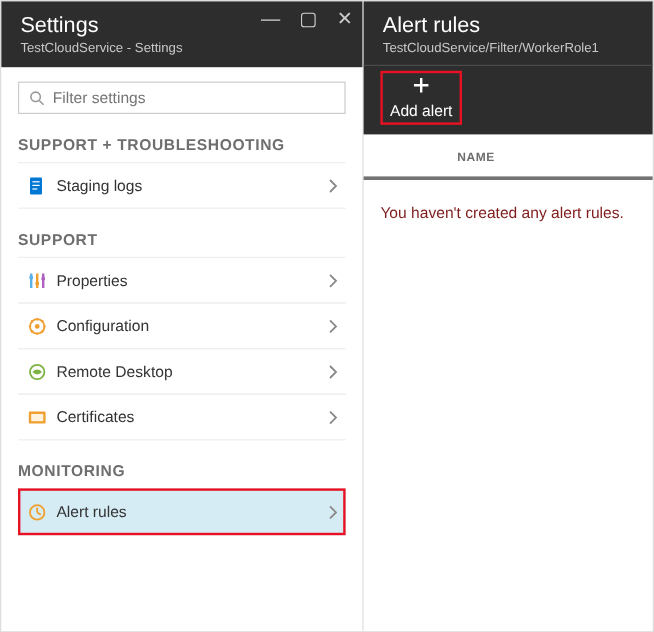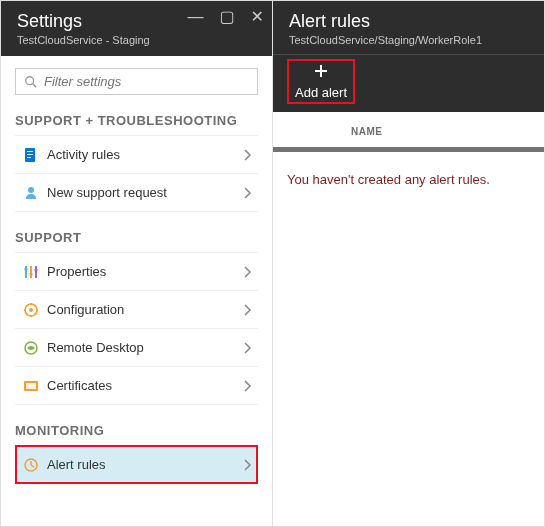--- a/index.html
+++ b/index.html
@@ -1,51 +1,51 @@
 <!DOCTYPE html>
 <html><head>
 <meta charset="utf-8">
 <style>
 * { margin: 0; padding: 0; box-sizing: border-box; font-family: "Segoe UI", Arial, sans-serif; }
 body { background: #fff; width: 545px; height: 527px; overflow: hidden; border: 1px solid #ddd; }
 .layout { display: flex; height: 100%; }
-.pane-left { width: 272px; border-right: 1px solid #e0e0e0; display: flex; flex-direction: column; }
+.pane-left { width: 302px; border-right: 1px solid #e0e0e0; display: flex; flex-direction: column; }
 .pane-right { flex: 1; display: flex; flex-direction: column; }
 .header { background: #2d2d2d; color: #fff; padding: 10px 16px 10px 16px; position: relative; }
 .header .title { font-size: 18px; font-weight: 400; }
 .header .subtitle { font-size: 11px; color: #c8c8c8; margin-top: 2px; }
 .header .win-controls { position: absolute; top: 8px; right: 8px; display: flex; gap: 16px; align-items: center; }
 .header .win-controls span { font-size: 16px; color: #ccc; cursor: default; line-height: 1; }
 .header .hdr-line { height: 1px; background: #4a4a4a; margin: 8px -16px 6px -16px; }
 .header .hdr-actions { display: flex; gap: 8px; }
 .header .hdr-action { display: inline-flex; align-items: center; gap: 6px; padding: 2px 6px; font-size: 13px; color: #fff; flex-direction: column; }
 .header .hdr-action.highlight { outline: 2px solid #e81123; }
 .scroll { flex: 1; overflow-y: auto; padding: 12px 14px 0 14px; }
 .search-box { display: flex; align-items: center; border: 1px solid #ccc; padding: 5px 8px; margin-bottom: 18px; }
 .search-box svg { flex-shrink: 0; }
-.search-box input { border: none; outline: none; font-size: 13px; font-style: italic; color: #666; width: 100%; margin-left: 6px; }
+.search-box input { border: none; outline: none; font-size: 13px; color: #666; width: 100%; margin-left: 6px; }
 .section-label { font-size: 13px; font-weight: 600; color: #6e6e6e; letter-spacing: 0.5px; margin: 18px 0 8px 0; }
 .list-item { display: flex; align-items: center; height: 39px; border-top: 1px solid #eee; border-bottom: 1px solid #eee; margin-top: -1px; cursor: pointer; }
 .list-item .icon-slot { width: 32px; display: flex; justify-content: center; }
 .list-item .label { flex: 1; font-size: 13px; color: #333; }
 .list-item .chev { color: #888; padding-right: 6px; }
 .list-item.selected { background: #d6ecf5; }
 .list-item.highlight { outline: 2px solid #e81123; outline-offset: -2px; }
-.col-header { font-size: 10px; font-weight: 600; color: #6e6e6e; letter-spacing: 0.5px; padding: 14px 0 10px 78px; border-bottom: 5px solid #737373; }
+.col-header { font-size: 10px; font-weight: 600; color: #6e6e6e; letter-spacing: 0.5px; padding: 14px 0 10px 78px; border-bottom: 3px solid #737373; }
 .empty-msg { font-size: 13px; color: #7f1d1d; padding: 20px 14px; text-align: left; }
 svg { display: block; }
 </style>
 </head>
 <body>
 
 <div class="layout">
   <div class="pane-left">
     <div class="header">
       <div class="title">Settings</div>
-      <div class="subtitle">TestCloudService - Staging</div>
+      <div class="subtitle">TestCloudService - Settings</div>
       <div class="win-controls">
         <span>—</span>
         <span>▢</span>
         <span>✕</span>
       </div>
     </div>
     <div class="scroll">
 
       <div class="search-box">
         <svg width="14" height="14" viewBox="0 0 16 16">
@@ -59,42 +59,28 @@
 
       <div class="list-item">
         <span class="icon-slot">
           <svg width="16" height="16" viewBox="0 0 16 16">
               <rect x="2" y="1" width="10" height="14" rx="1" fill="#0078d4"></rect>
               <rect x="4" y="4" width="6" height="1" fill="#fff"></rect>
               <rect x="4" y="7" width="6" height="1" fill="#fff"></rect>
               <rect x="4" y="10" width="4" height="1" fill="#fff"></rect>
             </svg>
         </span>
-        <span class="label">Activity rules</span>
+        <span class="label">Staging logs</span>
         <span class="chev">
           <svg width="8" height="12" viewBox="0 0 8 12">
               <path d="M1 1 L6 6 L1 11" stroke="#888" stroke-width="1.5" fill="none"></path>
             </svg>
         </span>
       </div>
 
-      <div class="list-item">
-        <span class="icon-slot">
-          <svg width="16" height="16" viewBox="0 0 16 16">
-              <circle cx="8" cy="5" r="3" fill="#5bb1e8"></circle>
-              <path d="M3 14 Q3 9 8 9 Q13 9 13 14 Z" fill="#5bb1e8"></path>
-            </svg>
-        </span>
-        <span class="label">New support request</span>
-        <span class="chev">
-          <svg width="8" height="12" viewBox="0 0 8 12">
-              <path d="M1 1 L6 6 L1 11" stroke="#888" stroke-width="1.5" fill="none"></path>
-            </svg>
-        </span>
-      </div>
 
       <div class="section-label">SUPPORT</div>
 
       <div class="list-item">
         <span class="icon-slot">
           <svg width="16" height="16" viewBox="0 0 16 16">
             <line x1="3" y1="2" x2="3" y2="14" stroke="#5bb1e8" stroke-width="2"></line>
             <line x1="8" y1="2" x2="8" y2="14" stroke="#f0a030" stroke-width="2"></line>
             <line x1="13" y1="2" x2="13" y2="14" stroke="#b060c0" stroke-width="2"></line>
             <rect x="1.5" y="4" width="3" height="2.5" fill="#5bb1e8"></rect>
@@ -173,21 +159,21 @@
             </svg>
         </span>
       </div>
 
     </div>
   </div>
 
   <div class="pane-right">
     <div class="header">
       <div class="title">Alert rules</div>
-      <div class="subtitle">TestCloudService/Staging/WorkerRole1</div>
+      <div class="subtitle">TestCloudService/Filter/WorkerRole1</div>
       <div class="hdr-line"></div>
       <div class="hdr-actions">
         <div class="hdr-action highlight">
           <svg width="16" height="16" viewBox="0 0 16 16">
             <line x1="8" y1="2" x2="8" y2="14" stroke="#fff" stroke-width="2"></line>
             <line x1="2" y1="8" x2="14" y2="8" stroke="#fff" stroke-width="2"></line>
           </svg>
           <span>Add alert</span>
         </div>
       </div>

